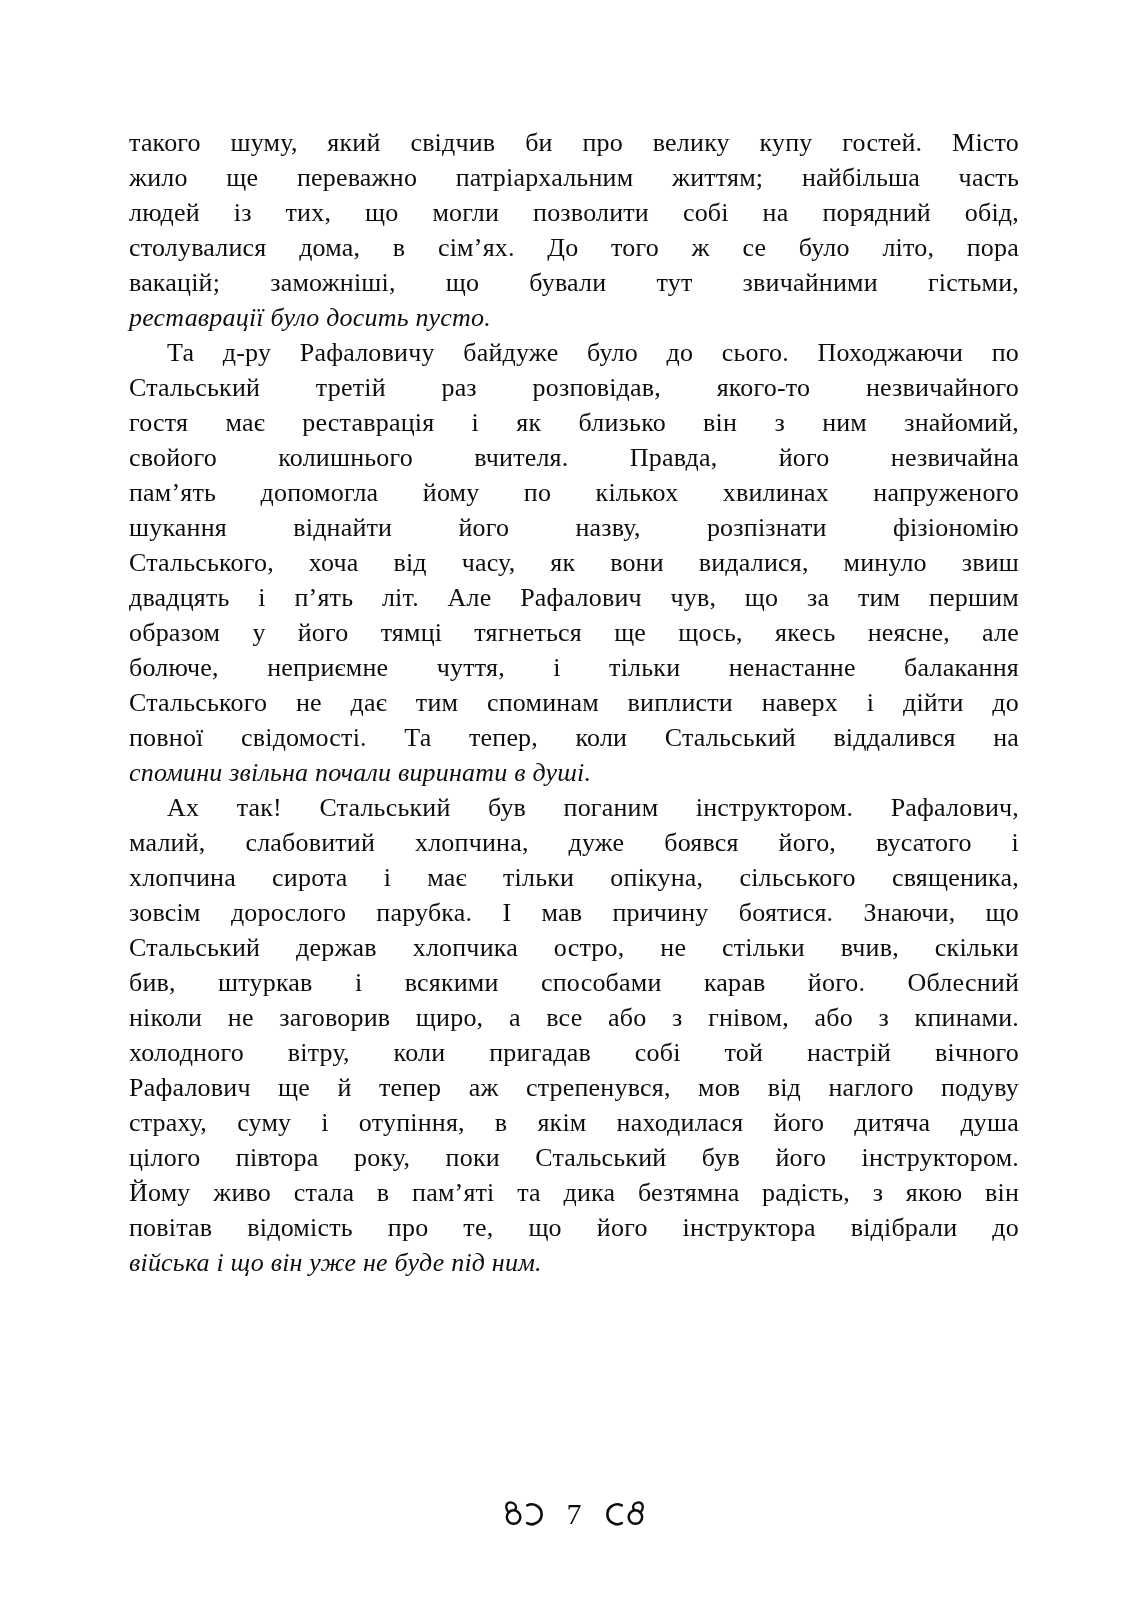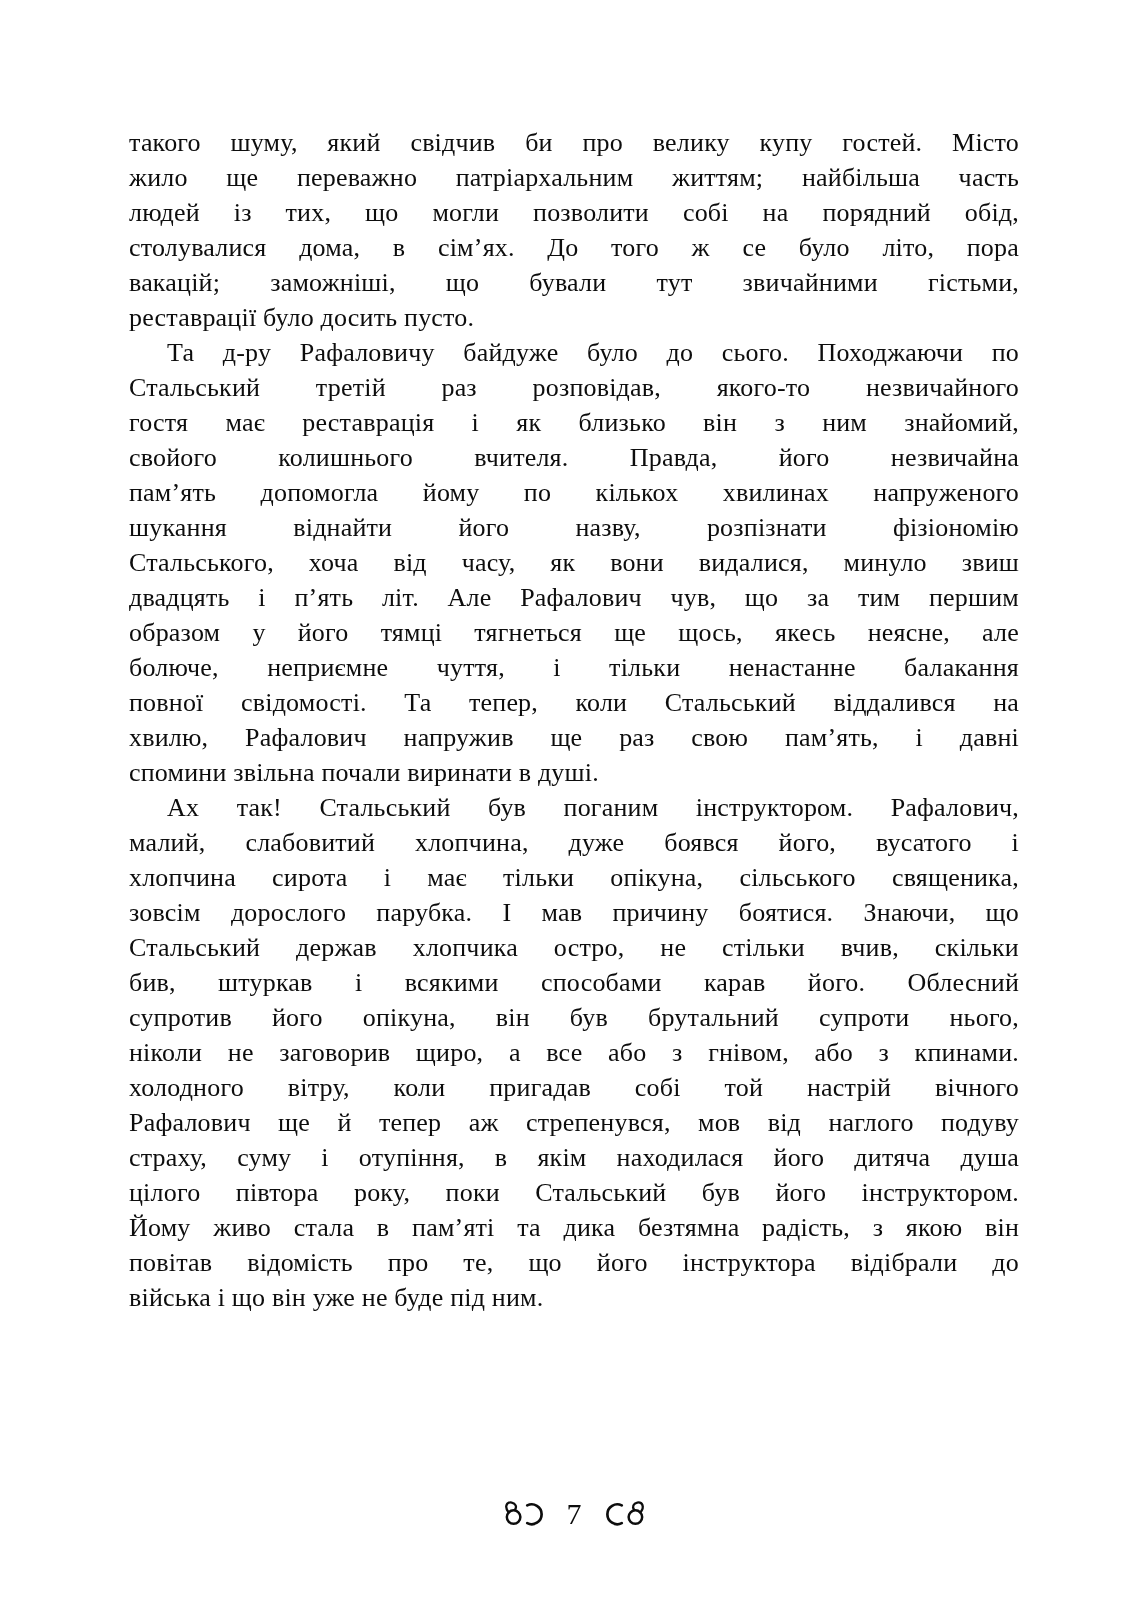--- a/index.html
+++ b/index.html
@@ -21,21 +21,21 @@
   .paragraph{margin:0;padding:0;}
   .line{
     font-size:26px;
     line-height:35px;
     height:35px;
     text-align:justify;
     text-align-last:justify;
     letter-spacing:0.2px;
   }
   .line.indent{padding-left:38px;}
-  .line.last{text-align-last:left;}
+  .line.last{text-align-last:left;font-style:italic;}
   .page-footer{
     position:absolute;
     left:129px;
     top:1495px;
     width:890px;
     display:flex;
     justify-content:center;
     align-items:center;
     gap:24px;
   }
@@ -66,32 +66,31 @@
         <div class="line indent">Та д-ру Рафаловичу байдуже було до сього. Походжаючи по</div>
         <div class="line">Стальський третій раз розповідав, якого-то незвичайного</div>
         <div class="line">гостя має реставрація і як близько він з ним знайомий,</div>
         <div class="line">свойого колишнього вчителя. Правда, його незвичайна</div>
         <div class="line">пам’ять допомогла йому по кількох хвилинах напруженого</div>
         <div class="line">шукання віднайти його назву, розпізнати фізіономію</div>
         <div class="line">Стальського, хоча від часу, як вони видалися, минуло звиш</div>
         <div class="line">двадцять і п’ять літ. Але Рафалович чув, що за тим першим</div>
         <div class="line">образом у його тямці тягнеться ще щось, якесь неясне, але</div>
         <div class="line">болюче, неприємне чуття, і тільки ненастанне балакання</div>
+        <div class="line">Стальського не дає тим споминам виплисти наверх і дійти до</div>
         <div class="line">повної свідомості. Та тепер, коли Стальський віддалився на</div>
-        <div class="line">хвилю, Рафалович напружив ще раз свою пам’ять, і давні</div>
         <div class="line last">спомини звільна почали виринати в душі.</div>
       </div>
       <div class="paragraph">
         <div class="line indent">Ах так! Стальський був поганим інструктором. Рафалович,</div>
         <div class="line">малий, слабовитий хлопчина, дуже боявся його, вусатого і</div>
         <div class="line">хлопчина сирота і має тільки опікуна, сільського священика,</div>
         <div class="line">зовсім дорослого парубка. І мав причину боятися. Знаючи, що</div>
         <div class="line">Стальський держав хлопчика остро, не стільки вчив, скільки</div>
         <div class="line">бив, штуркав і всякими способами карав його. Облесний</div>
-        <div class="line">супротив його опікуна, він був брутальний супроти нього,</div>
         <div class="line">ніколи не заговорив щиро, а все або з гнівом, або з кпинами.</div>
         <div class="line">холодного вітру, коли пригадав собі той настрій вічного</div>
         <div class="line">Рафалович ще й тепер аж стрепенувся, мов від наглого подуву</div>
         <div class="line">страху, суму і отупіння, в якім находилася його дитяча душа</div>
         <div class="line">цілого півтора року, поки Стальський був його інструктором.</div>
         <div class="line">Йому живо стала в пам’яті та дика безтямна радість, з якою він</div>
         <div class="line">повітав відомість про те, що його інструктора відібрали до</div>
         <div class="line last">війська і що він уже не буде під ним.</div>
       </div>
     </main>

